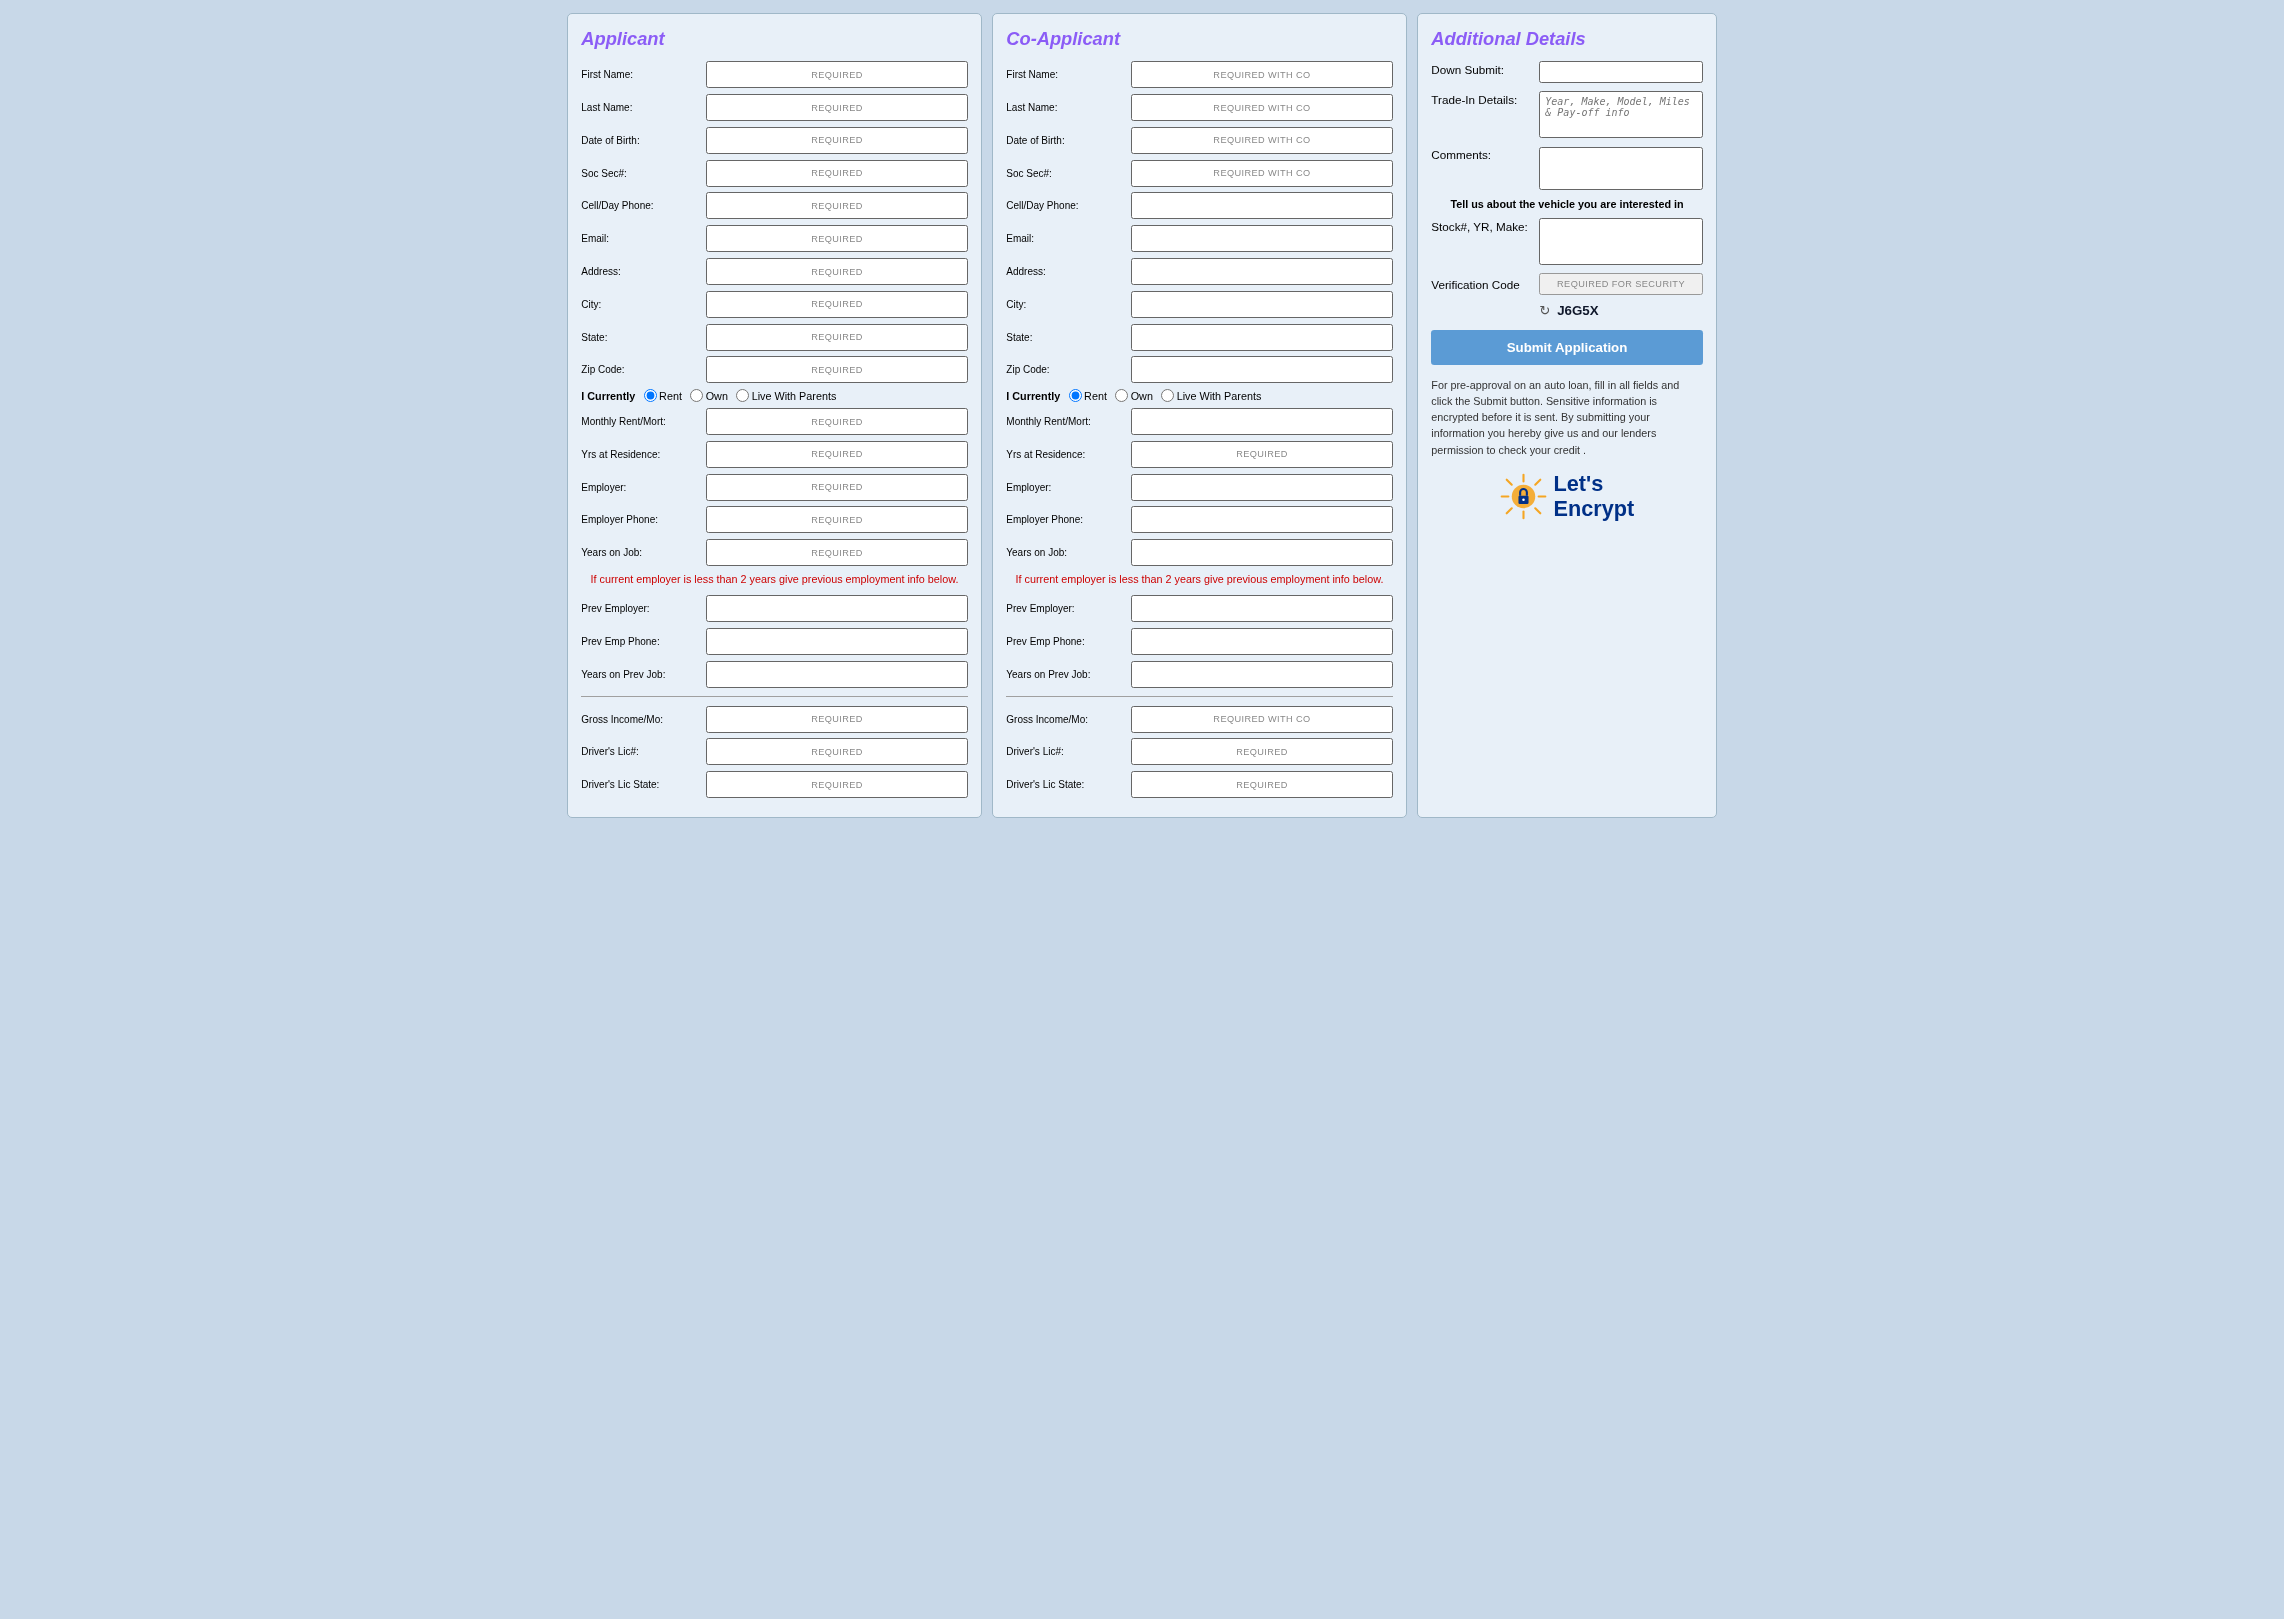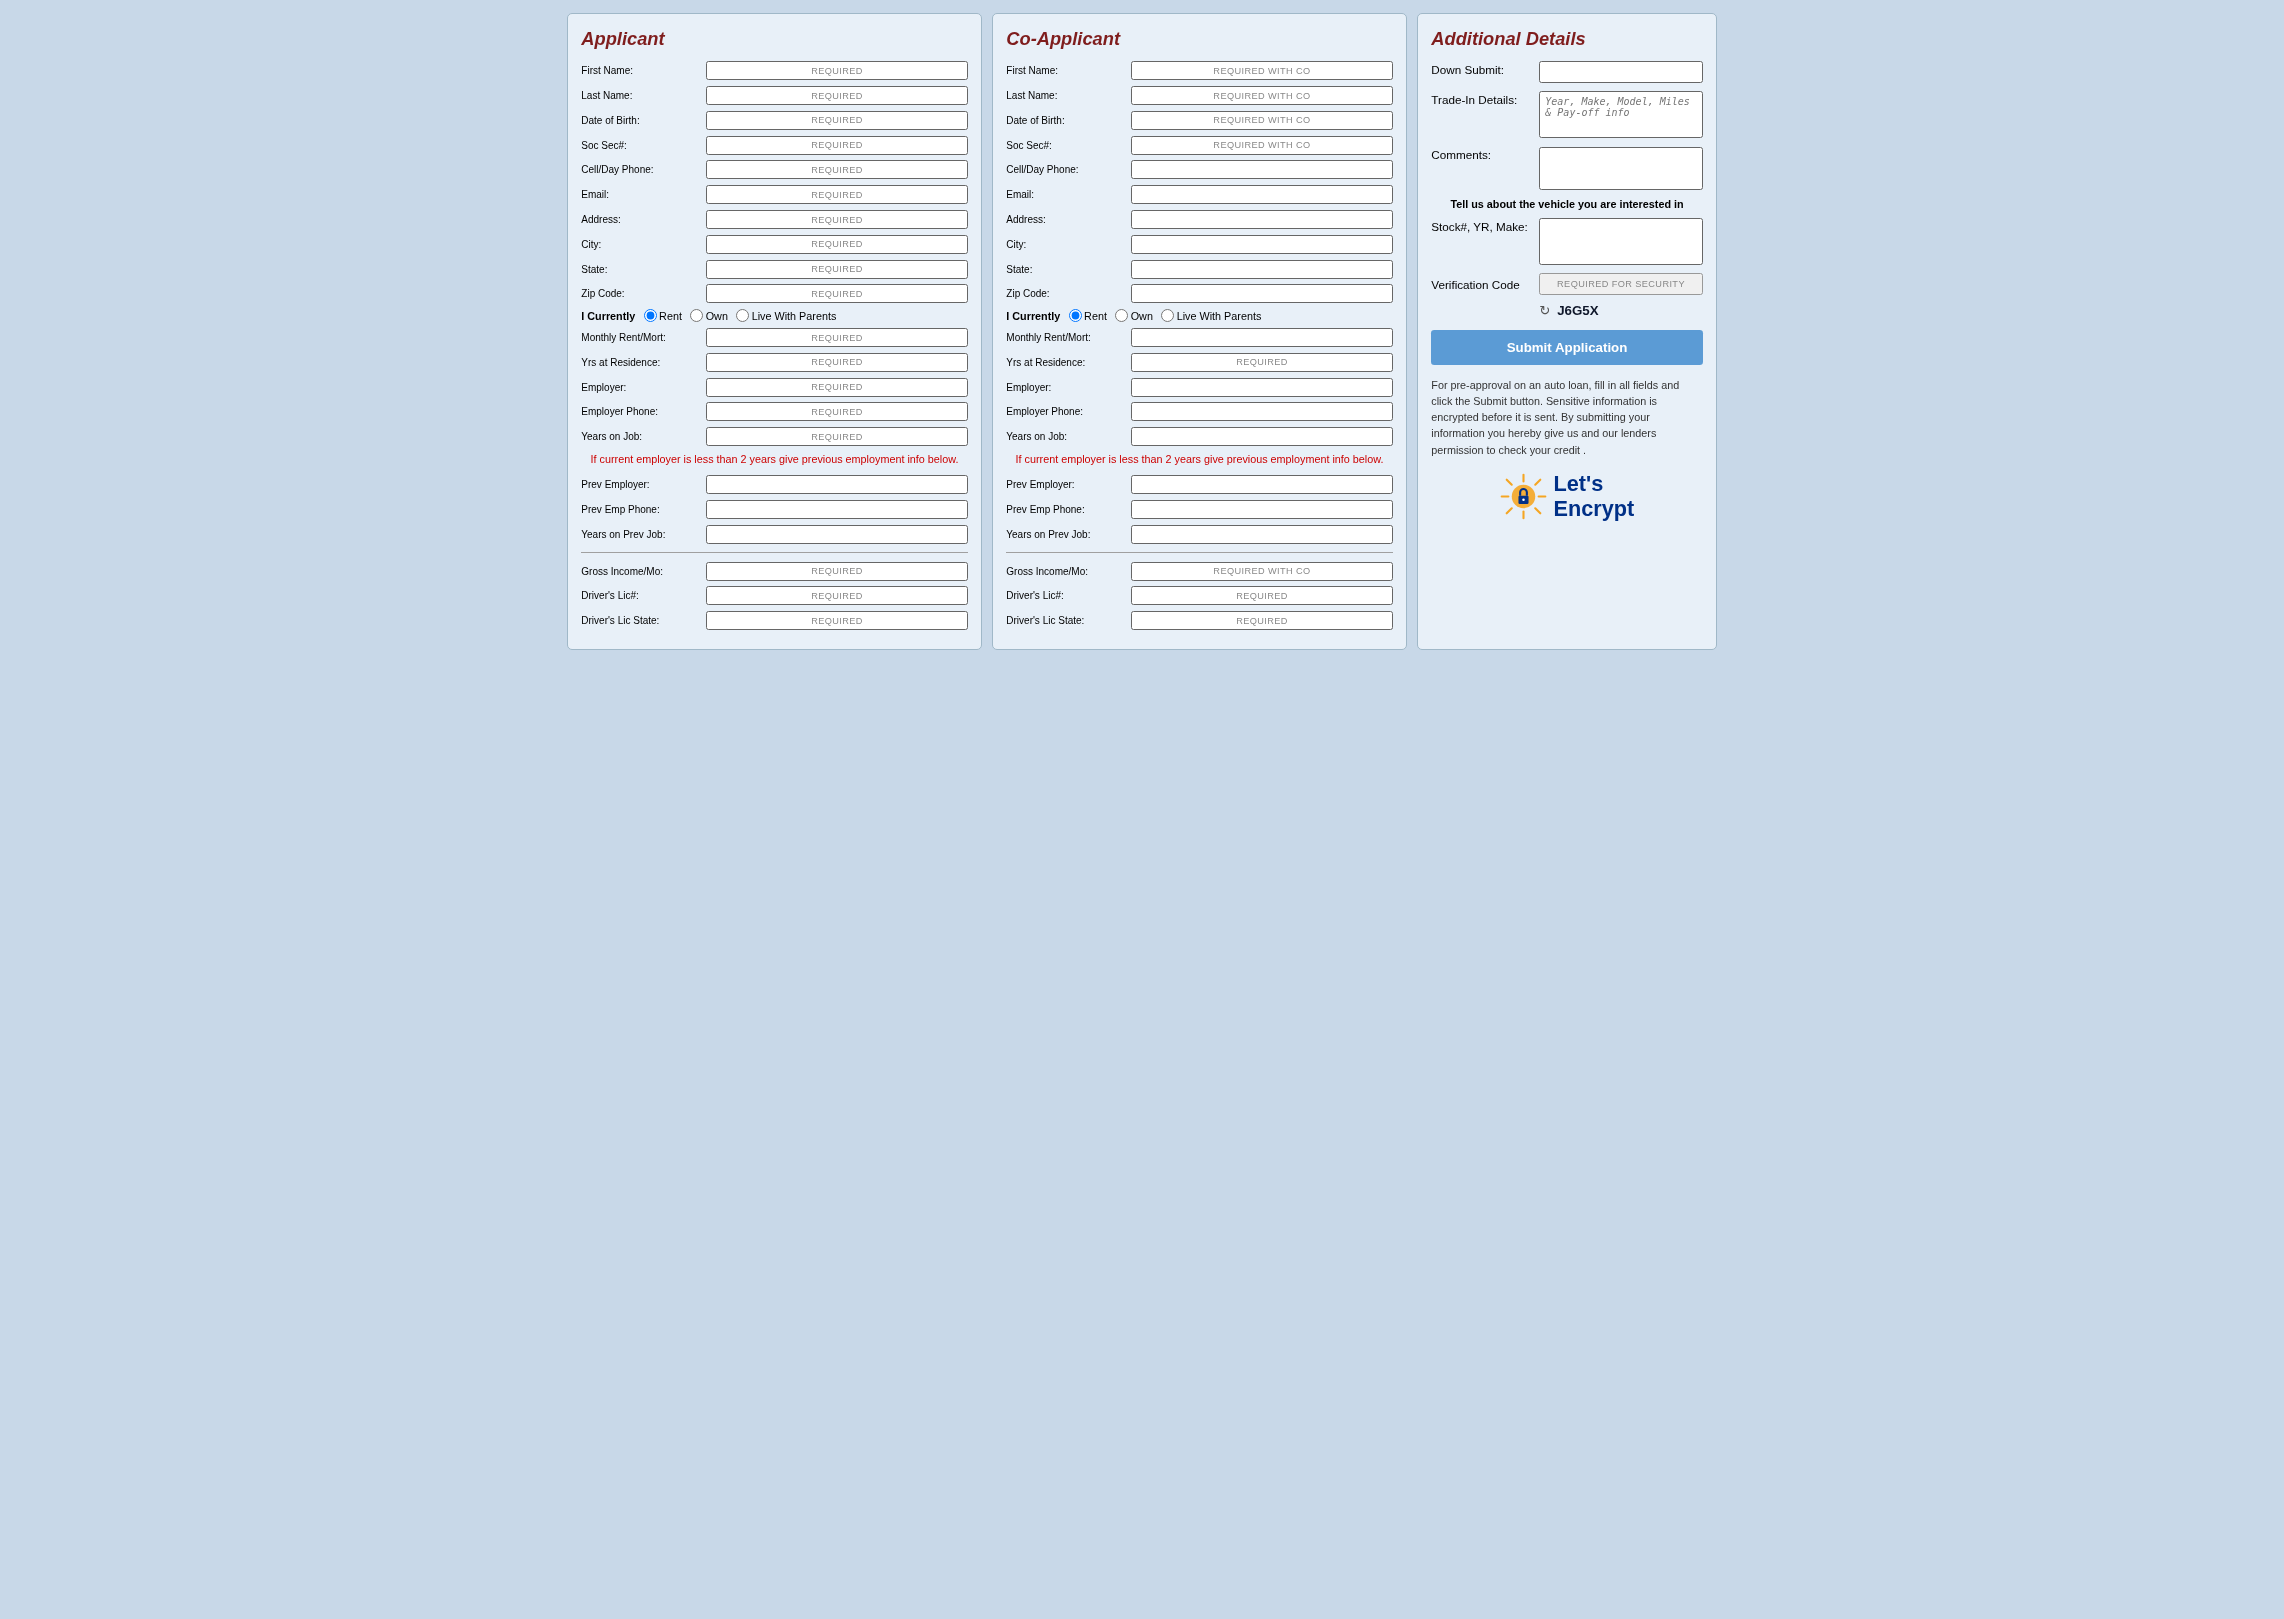--- a/index.html
+++ b/index.html
@@ -24,37 +24,37 @@
     }
     .panel-applicant { flex: 1; }
     .panel-coapplicant { flex: 1; }
     .panel-additional { flex: 0 0 300px; }
 
     .panel-title {
       font-size: 18.3px;
       font-weight: bold;
       font-style: italic;
       margin-bottom: 11.7px;
-      color: #7f1d1d;
+      color: #8b5cf6;
     }
 
     .form-row {
       display: flex;
       align-items: center;
       margin-bottom: 5.8px;
     }
     .form-label {
       min-width: 125px;
       font-size: 10px;
       color: #000;
       flex-shrink: 0;
     }
     .form-input {
       flex: 1;
-      height: 19px;
+      height: 27px;
       border: 0.8px solid #666;
       border-radius: 2.5px;
       background: #fff;
       font-size: 9.2px;
       color: #888;
       text-align: center;
       text-transform: uppercase;
       letter-spacing: 0.4px;
       padding: 0 3.3px;
     }

